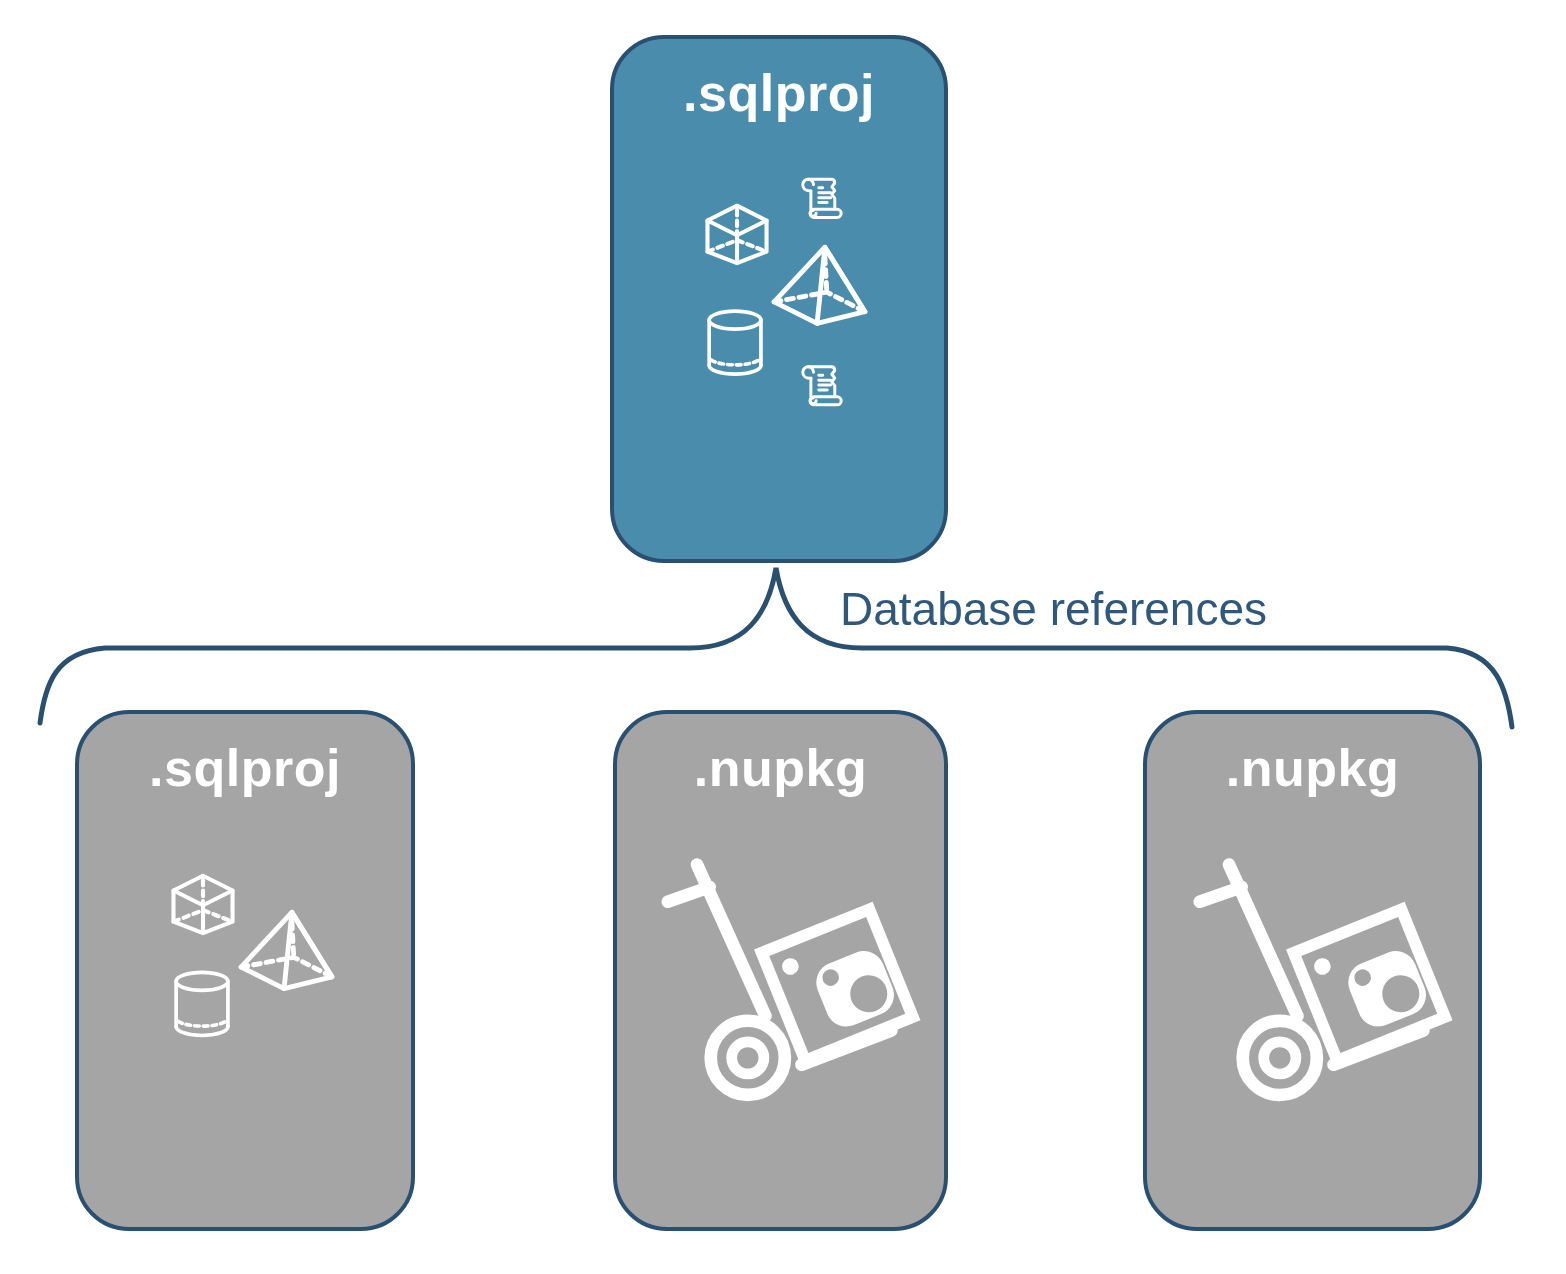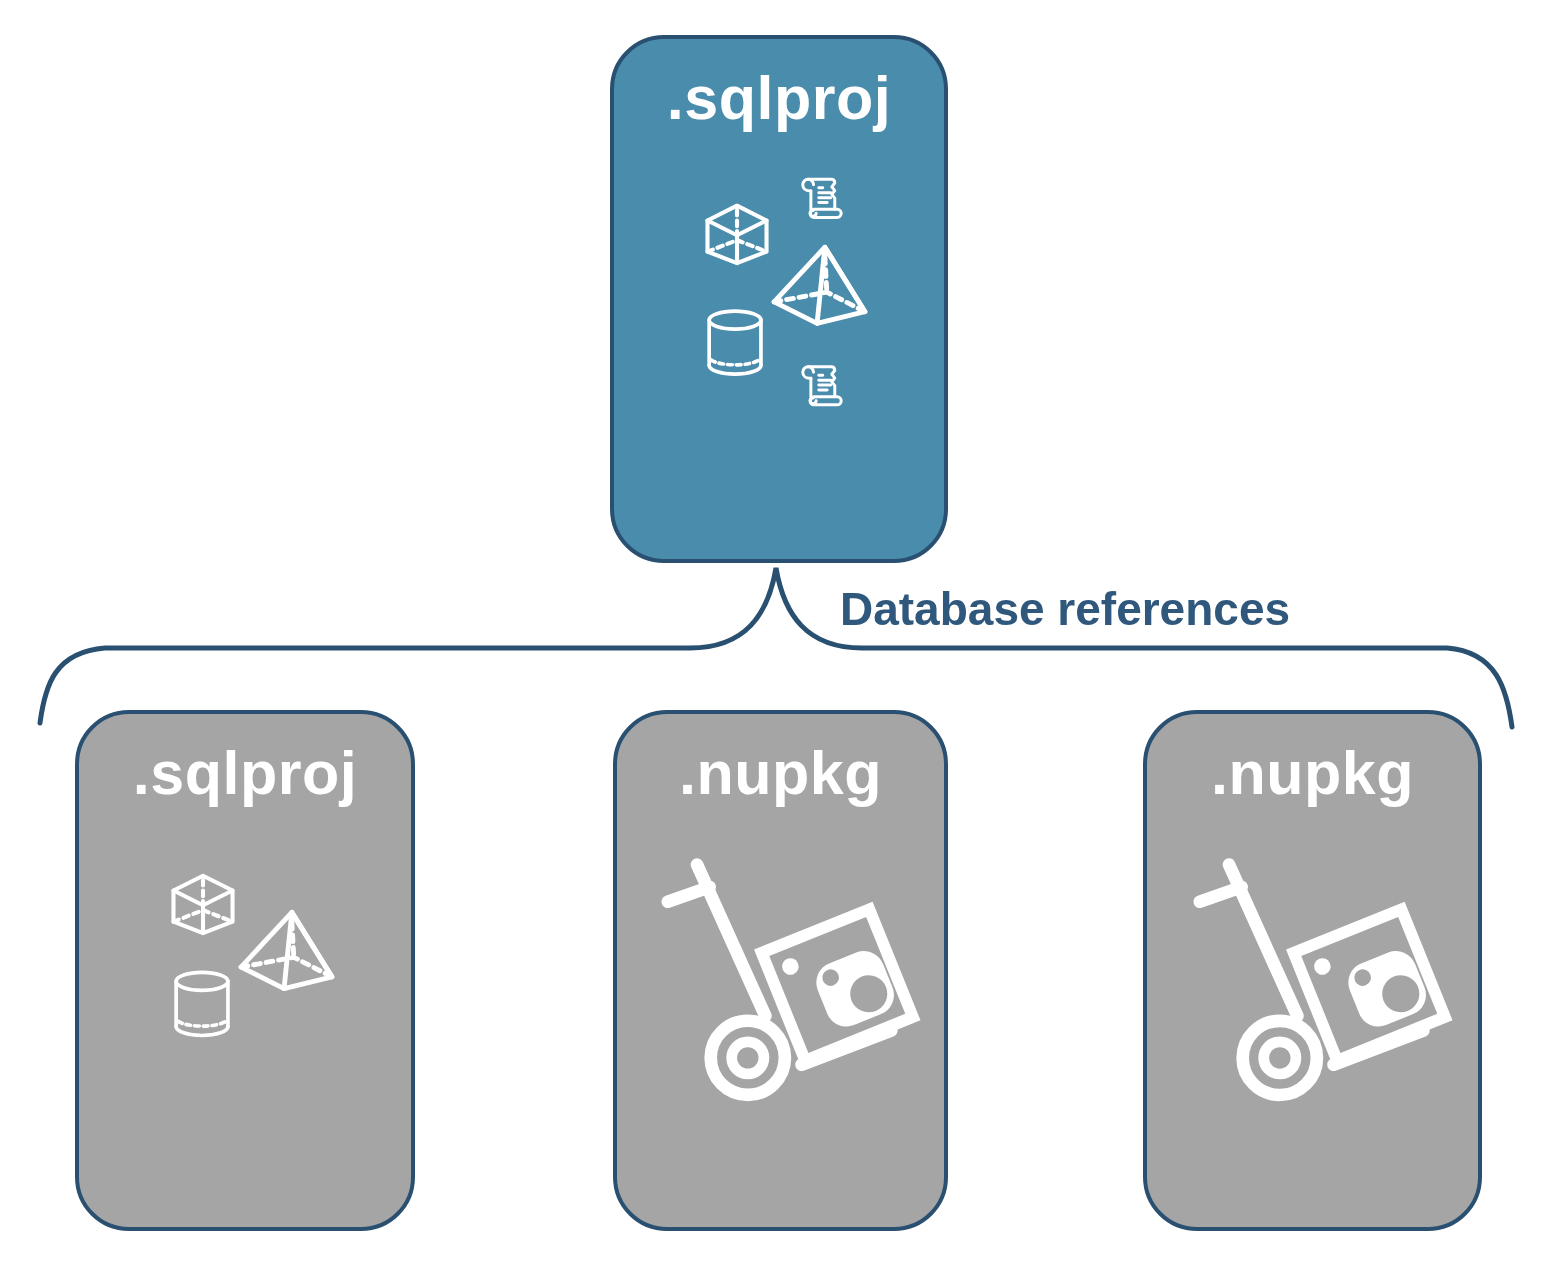--- a/index.html
+++ b/index.html
@@ -15,21 +15,21 @@
     position: absolute;
     box-sizing: border-box;
     border: 4px solid #2A5071;
     border-radius: 54px;
   }
   .card--primary { background: #4A8CAC; }
   .card--secondary { background: #A5A5A5; }
   .card__title {
     color: #ffffff;
     font-weight: 700;
-    font-size: 61px;
+    font-size: 52px;
     line-height: 1.1;
     text-align: center;
     padding-top: 26px;
     letter-spacing: 0.5px;
   }
   .card__icons {
     position: absolute;
     left: 0; top: 0;
     width: 100%; height: 100%;
   }
@@ -41,21 +41,21 @@
     position: absolute;
     left: 0; top: 0;
     width: 1566px; height: 1274px;
     pointer-events: none;
   }
   .connector-label {
     position: absolute;
     left: 840px;
     top: 584px;
     color: #2F587C;
-    font-weight: 700;
+    font-weight: 400;
     font-size: 46px;
     line-height: 1.1;
     white-space: nowrap;
   }
 </style>
 </head>
 <body>
 
 <svg width="0" height="0" style="position:absolute" aria-hidden="true">
   <defs>

